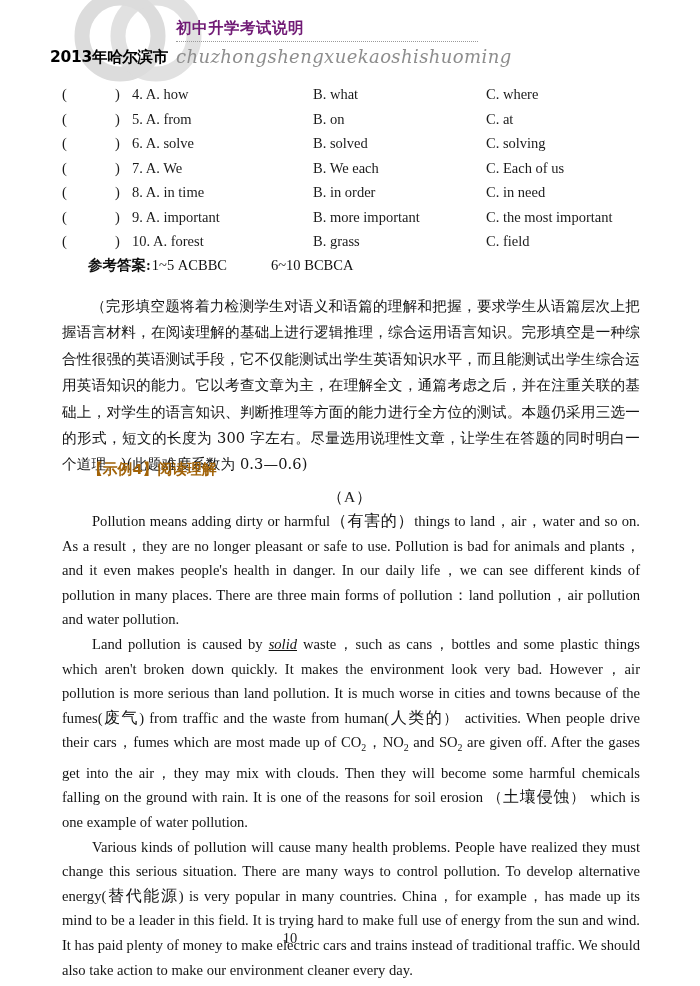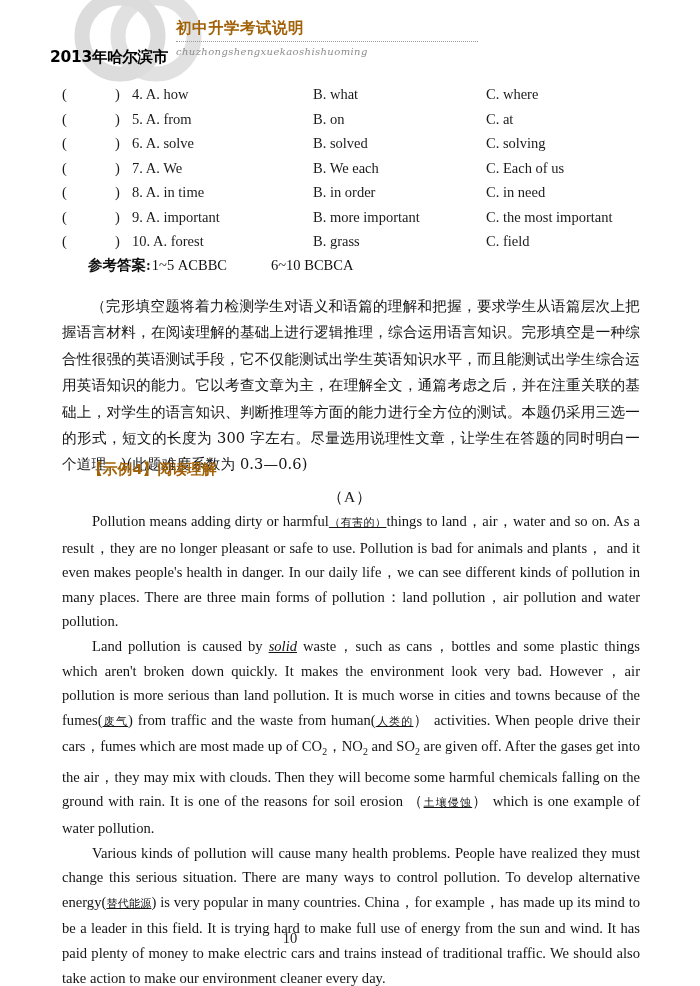--- a/index.html
+++ b/index.html
@@ -48,34 +48,34 @@
   #header-title-block {
     position: absolute;
     left: 176px;
     top: 18px;
     width: 310px;
   }
   #header-title {
     font-family: "DejaVu Sans", sans-serif;
     font-weight: bold;
     font-size: 15.5px;
-    color: #a16207;
+    color: #701a75;
     letter-spacing: 0.5px;
     line-height: 20px;
   }
   #header-rule {
     margin-top: 3px;
     border-top: 1.5px dotted #9a9a9a;
     width: 302px;
   }
   #header-pinyin {
     margin-top: 4px;
     font-family: "DejaVu Serif", serif;
     font-style: italic;
-    font-size: 10px;
+    font-size: 18px;
     color: #8d8d8d;
     letter-spacing: 0.4px;
     white-space: nowrap;
   }
 
   
   #mc-block {
     position: absolute;
     left: 0;
     top: 86px;
@@ -157,22 +157,21 @@
     text-align: justify;
     text-justify: inter-word;
     color: #141414;
   }
   #passage p {
     margin: 0;
     text-indent: 30px;
   }
   .cjk {
     font-family: "DejaVu Sans", sans-serif;
-    font-size: 11px;
-    text-decoration: underline;
+    font-size: 16px;
   }
   .term-solid {
     font-style: italic;
     text-decoration: underline;
   }
   sub { font-size: 0.68em; }
 
   
   #page-number {
     position: absolute;

